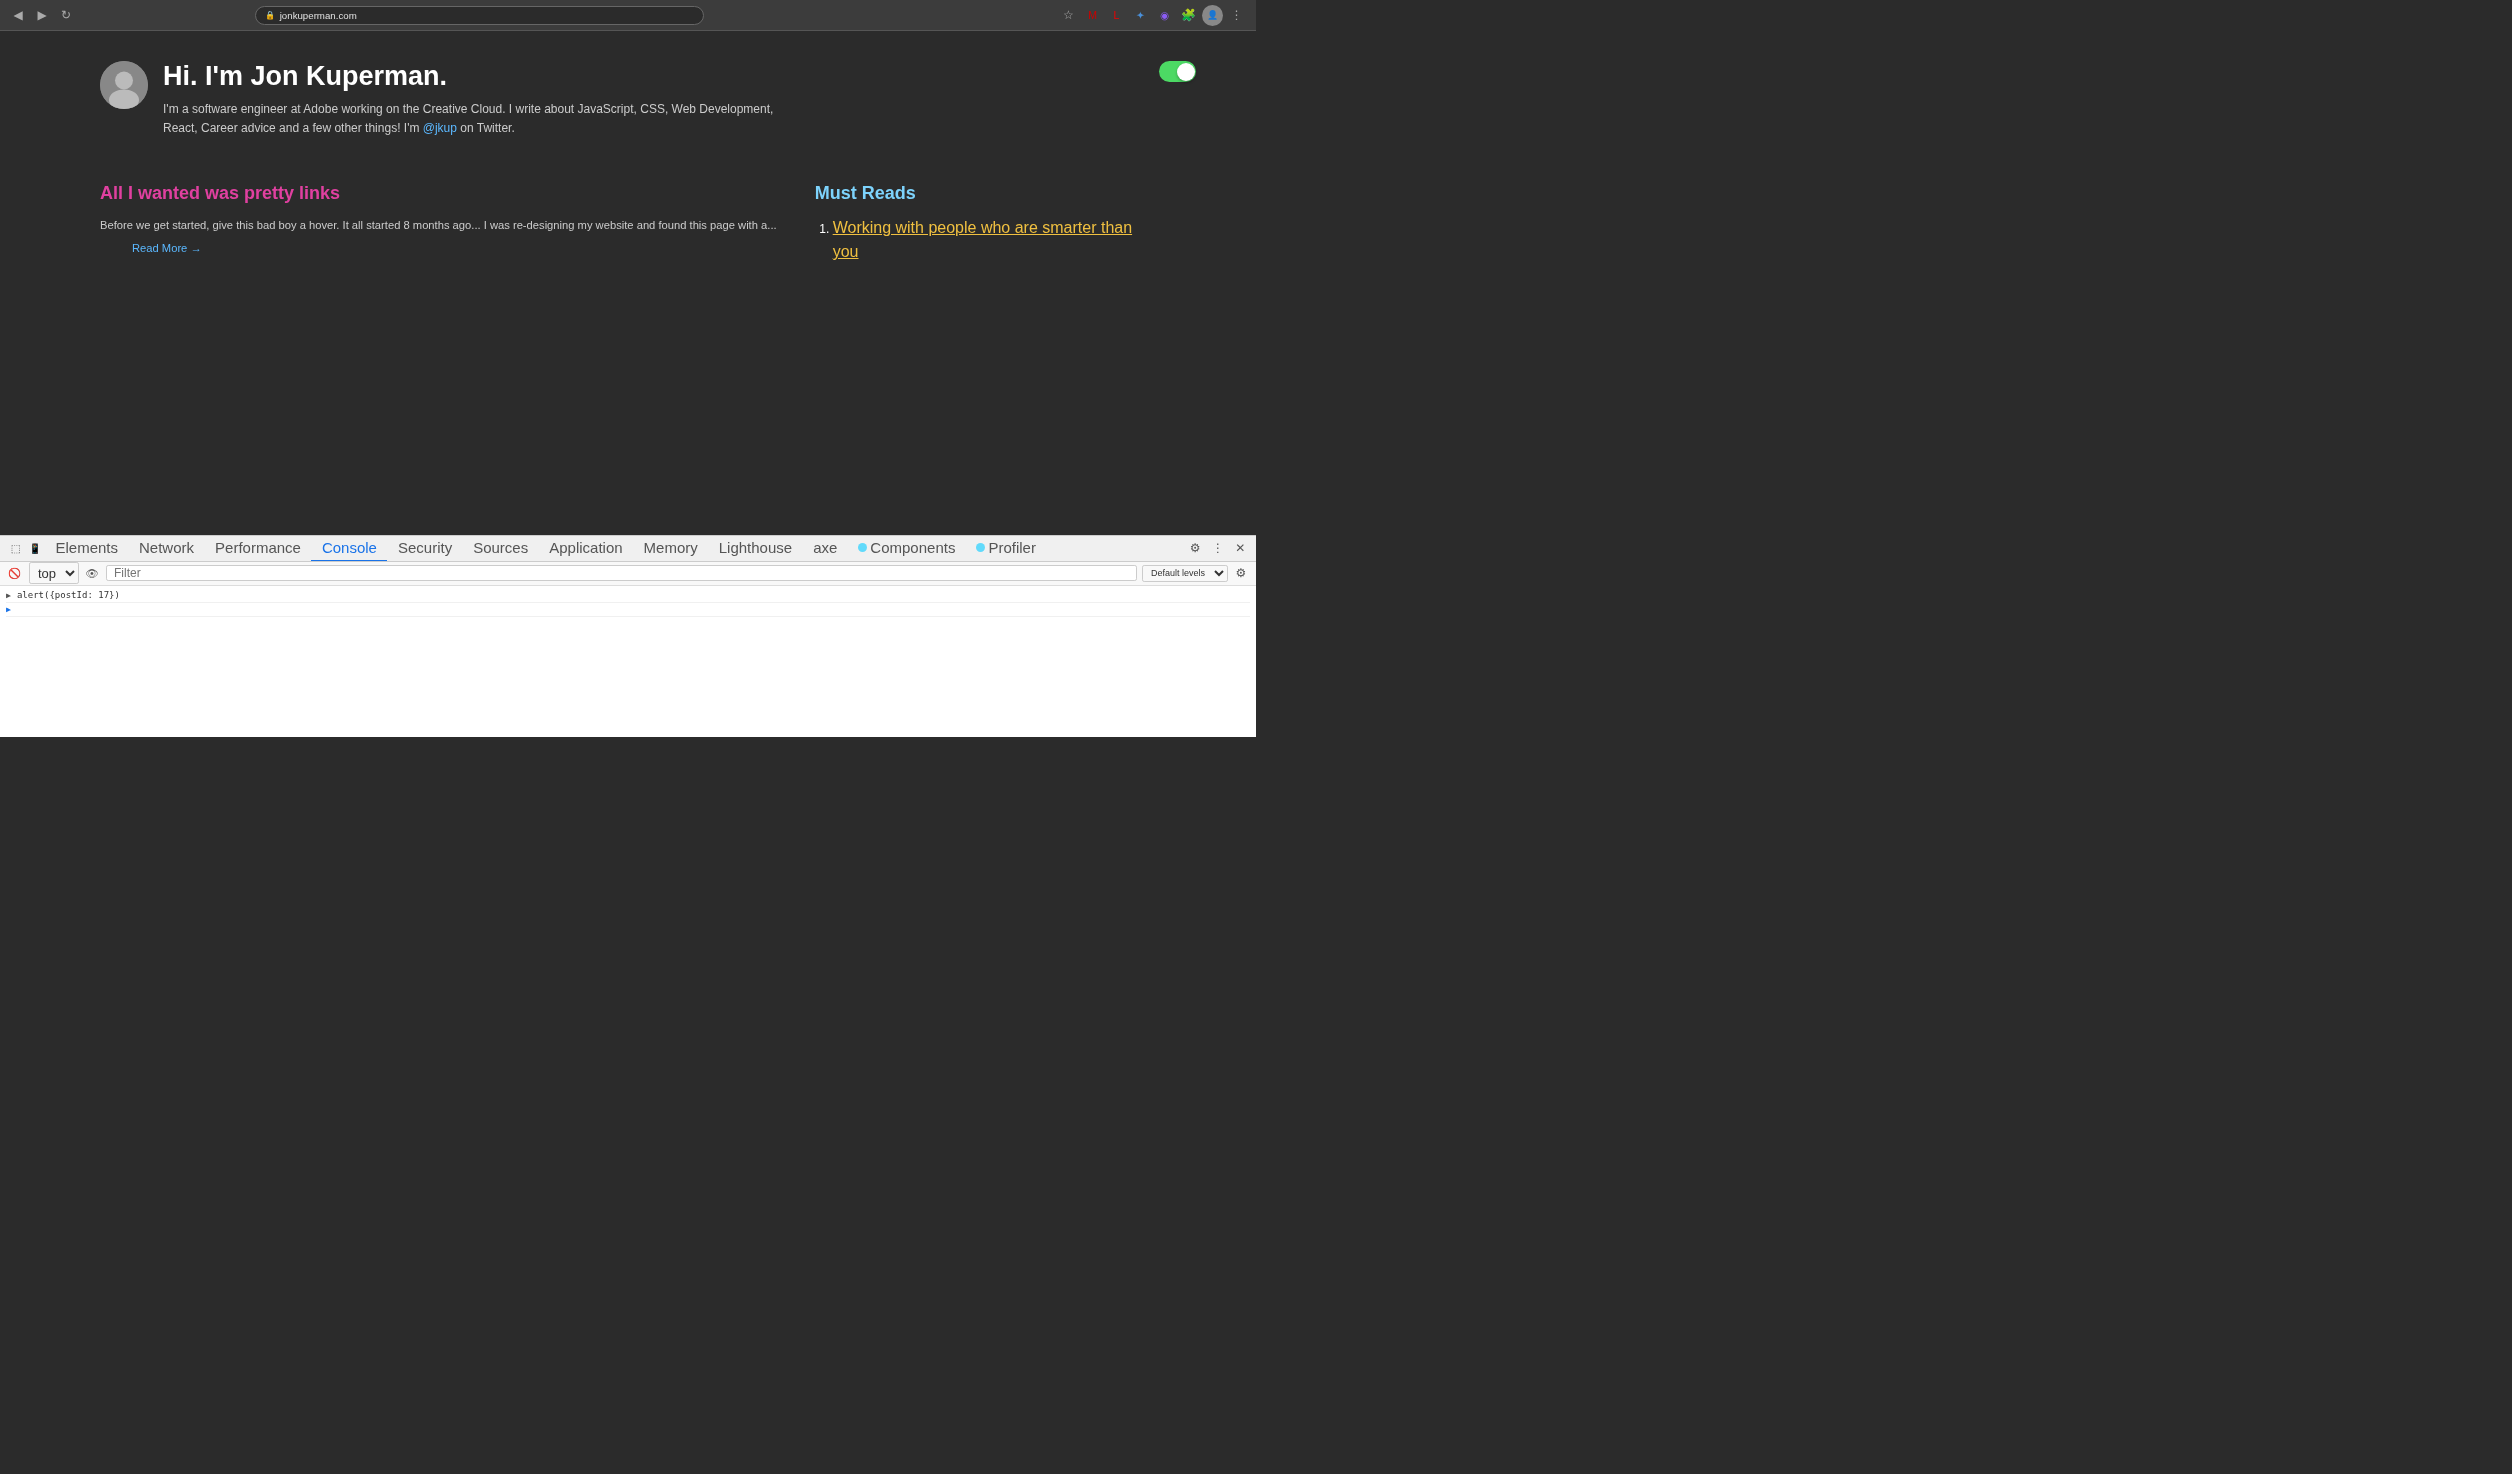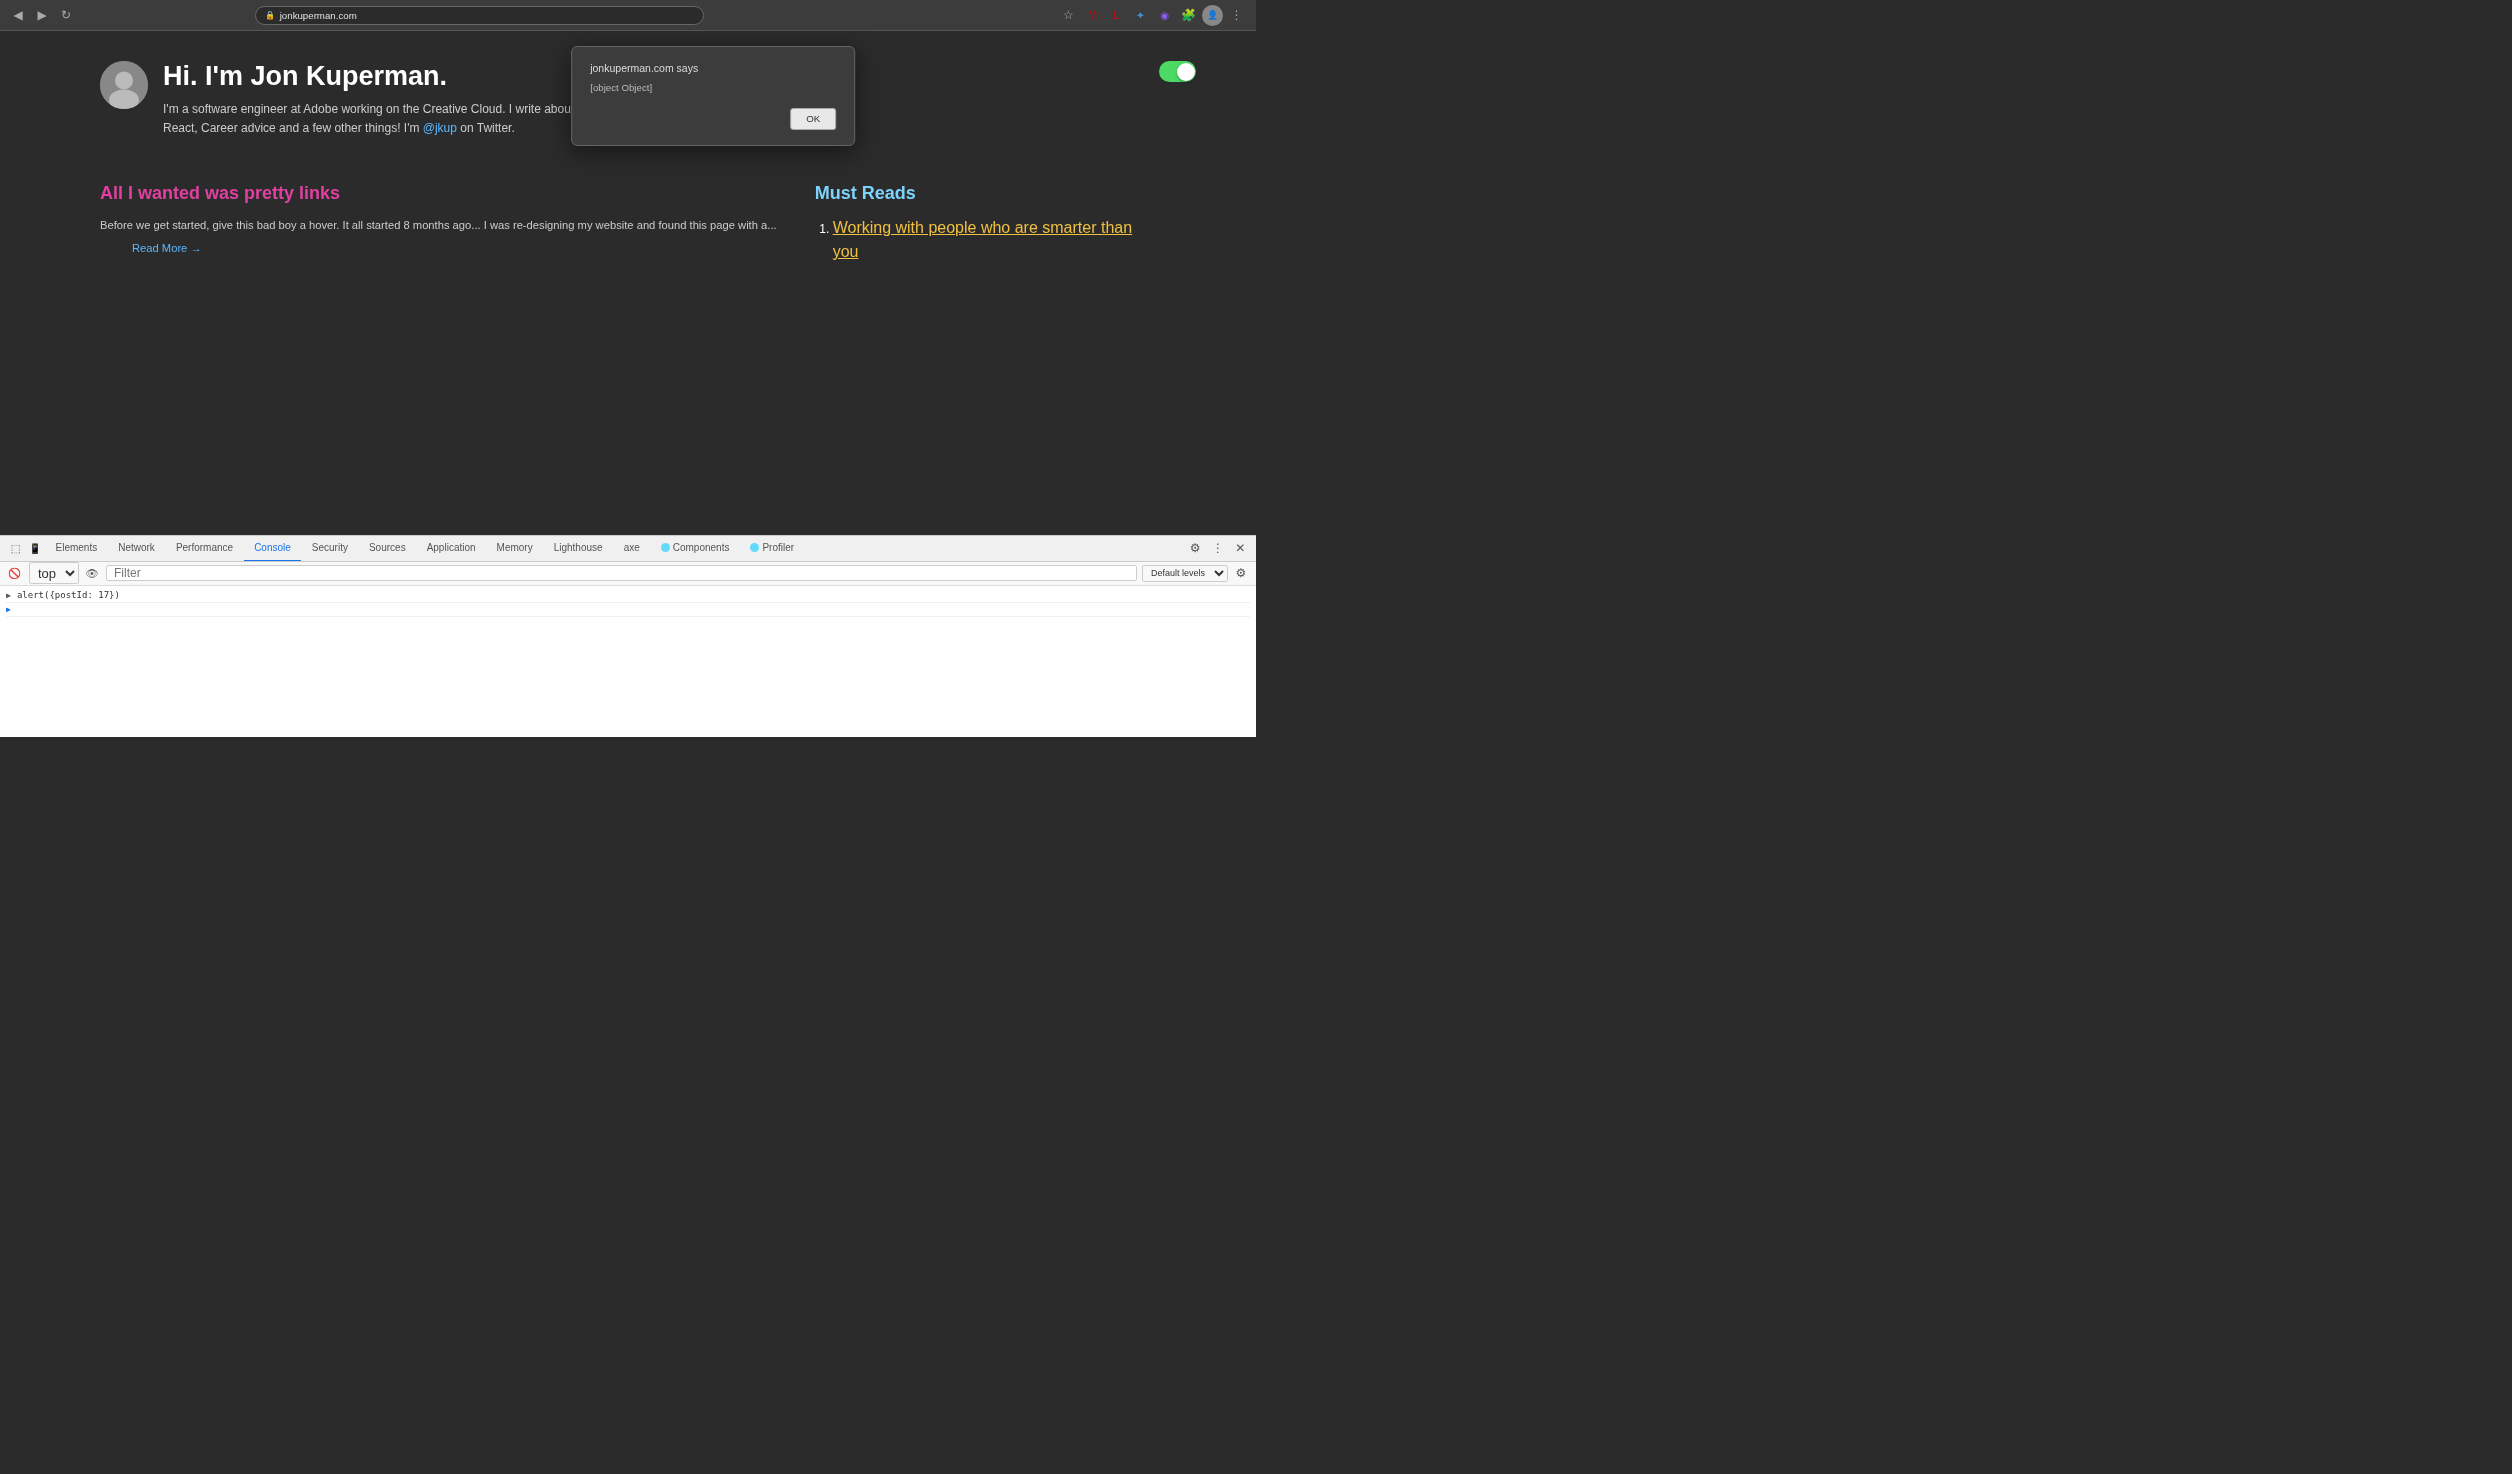--- a/index.html
+++ b/index.html
@@ -121,21 +121,21 @@
       border-top: 0.7px solid #ccc;
       display: flex; flex-direction: column;
     }
     .devtools-toolbar {
       background: #f0f0f0; border-bottom: 0.7px solid #ccc;
       display: flex; align-items: center; height: 25.5px;
       padding: 0 6px; gap: 0;
     }
     .devtools-tab {
       padding: 0 10.5px; height: 25.5px; display: flex; align-items: center;
-      font-size: 10px; color: #555; cursor: pointer; border-bottom: 1.5px solid transparent;
+      font-size: 15px; color: #555; cursor: pointer; border-bottom: 1.5px solid transparent;
       white-space: nowrap;
     }
     .devtools-tab.active { color: #1a73e8; border-bottom: 1.5px solid #1a73e8; }
     .devtools-actions { margin-left: auto; display: flex; gap: 3px; align-items: center; }
     .devtools-action-btn {
       width: 19.5px; height: 19.5px; background: none; border: none; cursor: pointer;
       color: #555; font-size: 12px; display: flex; align-items: center; justify-content: center;
       border-radius: 2.2px;
     }
 
@@ -201,26 +201,20 @@
     <button class="browser-action-btn" style="color:#4a90d9; font-size:10.5px;">✦</button>
     <button class="browser-action-btn" style="color:#8b5cf6; font-size:10.5px;">◉</button>
     <button class="browser-action-btn">🧩</button>
     <button class="avatar-btn">👤</button>
     <button class="browser-action-btn">⋮</button>
   </div>
 </div>
 
 <div class="page-content" style="height: calc(100% - 31px - 202px); position: relative;">
 
-  <div class="alert-dialog">
-    <div class="alert-site">jonkuperman.com says</div>
-    <div class="alert-message">[object Object]</div>
-    <button class="alert-ok-btn">OK</button>
-    <div style="clear:both;"></div>
-  </div>
 
   <div class="toggle-container">
     <div class="toggle">
       <div class="toggle-knob"></div>
     </div>
   </div>
 
   <div class="main-content">
     <div class="hero-section">
       <div class="avatar-img">

